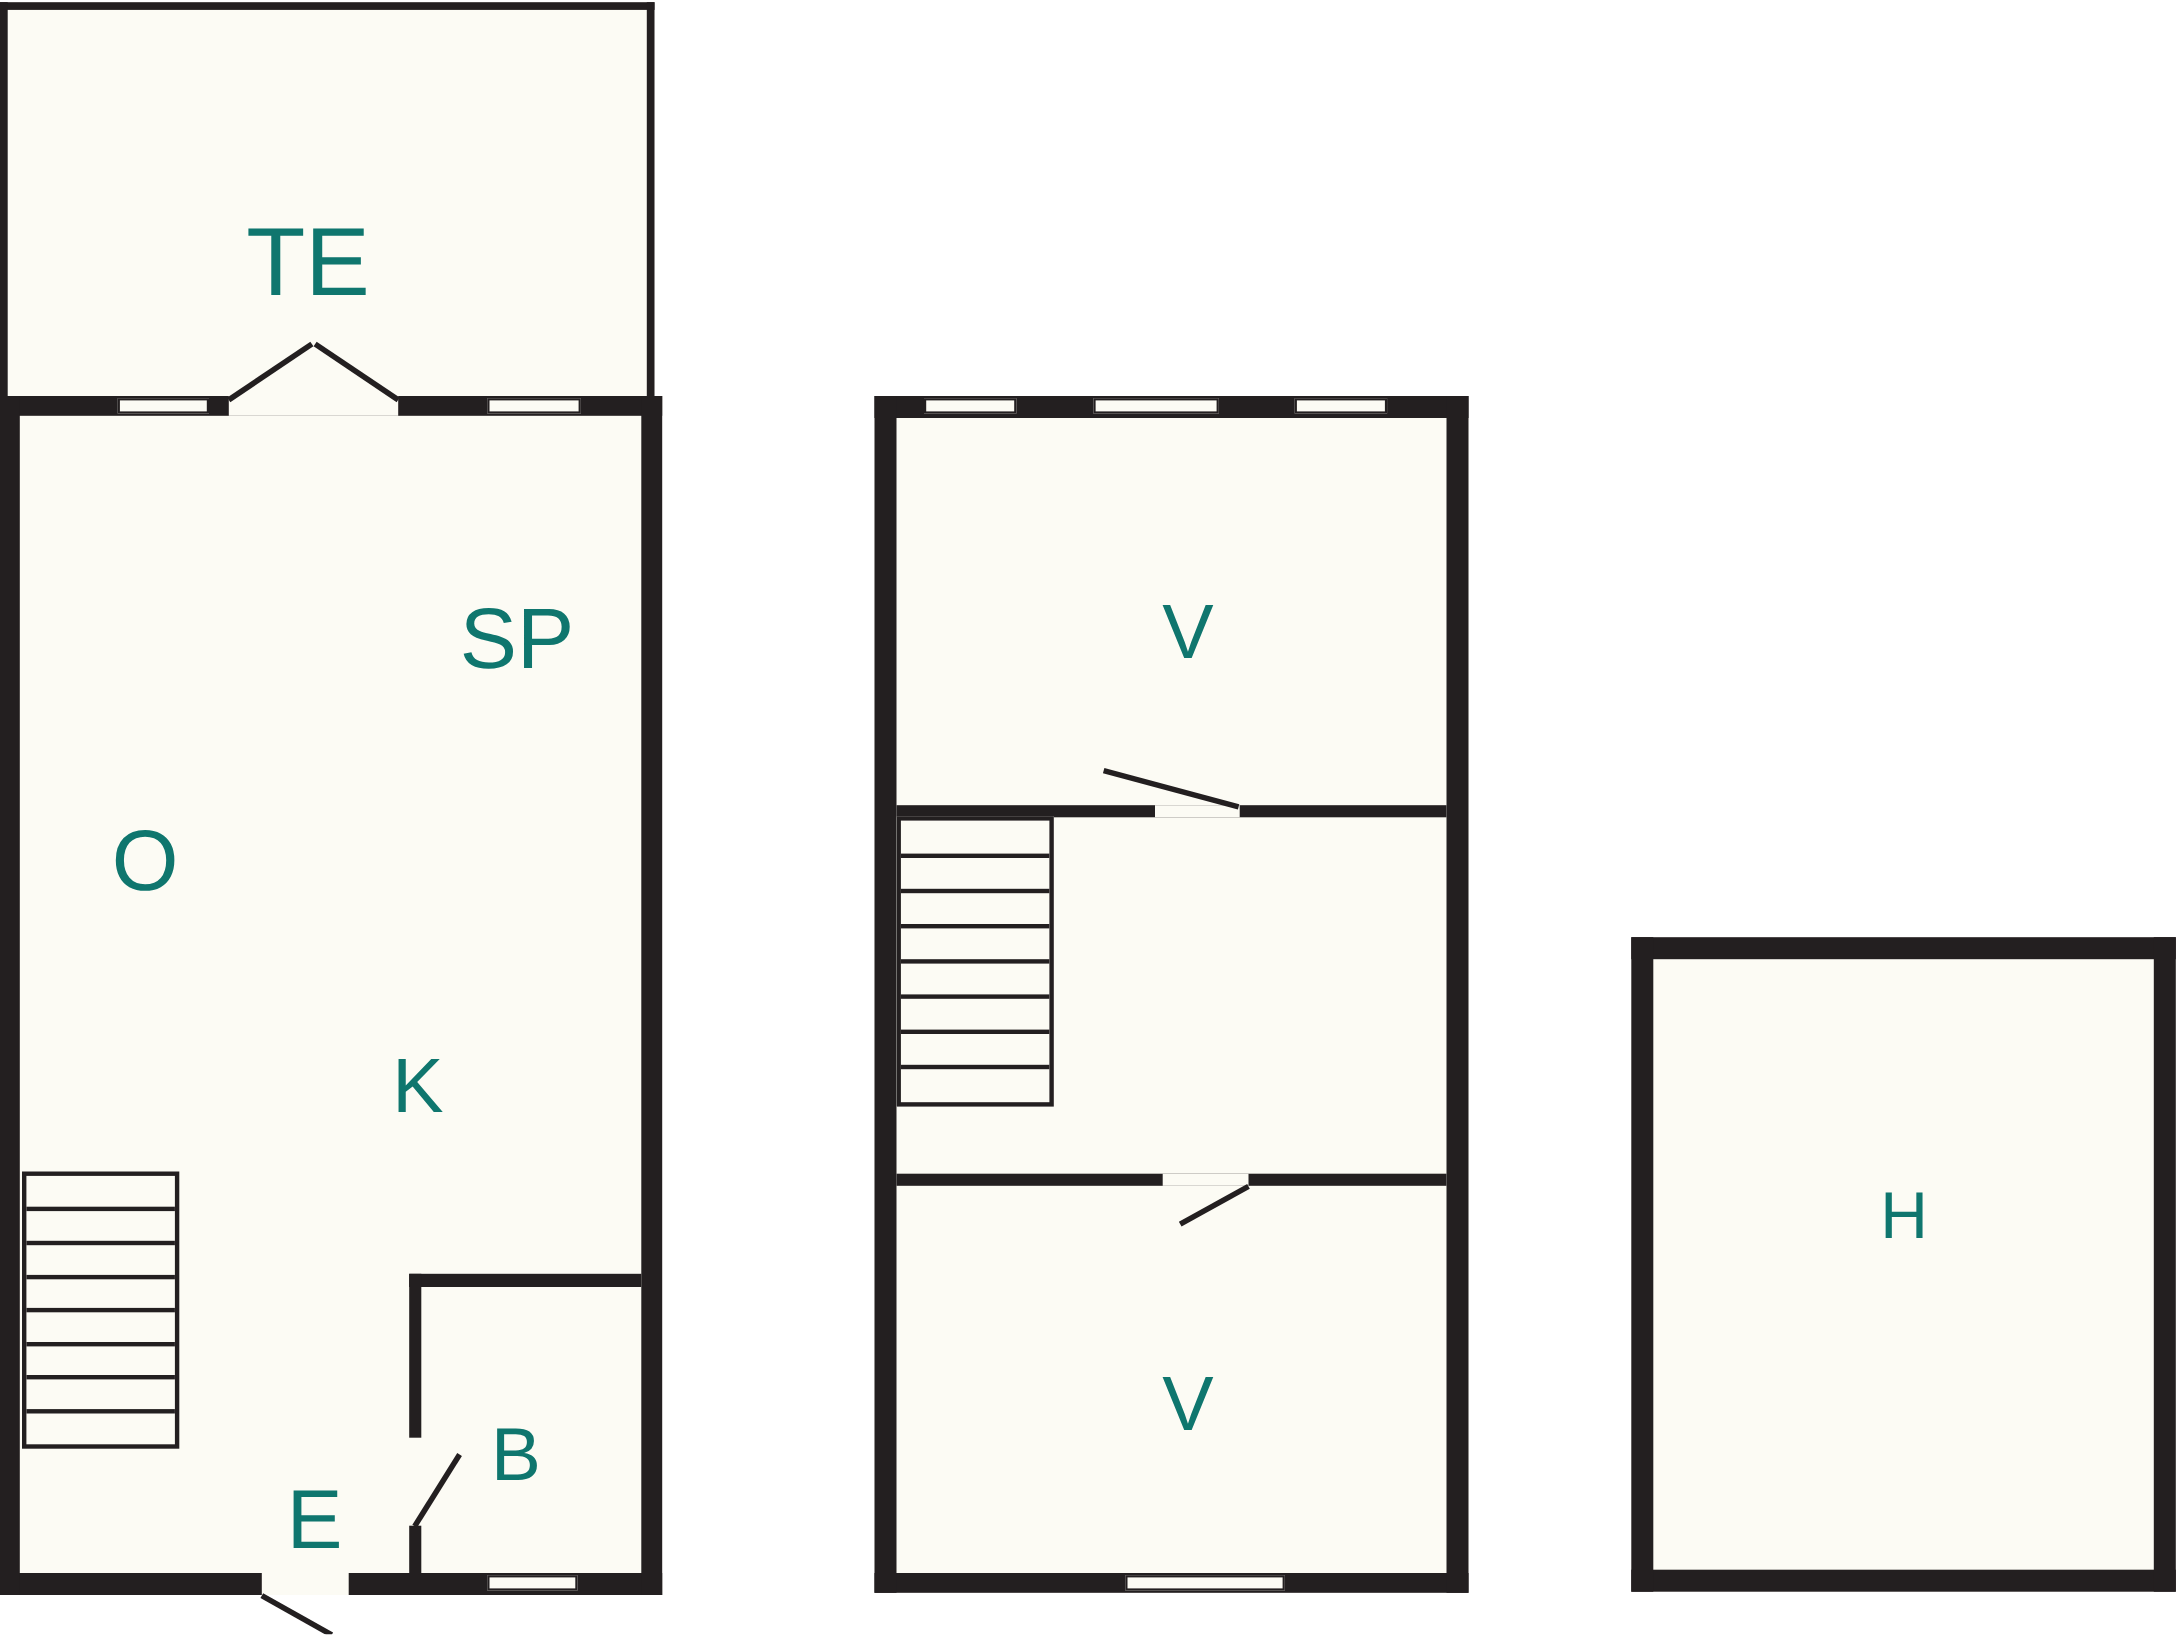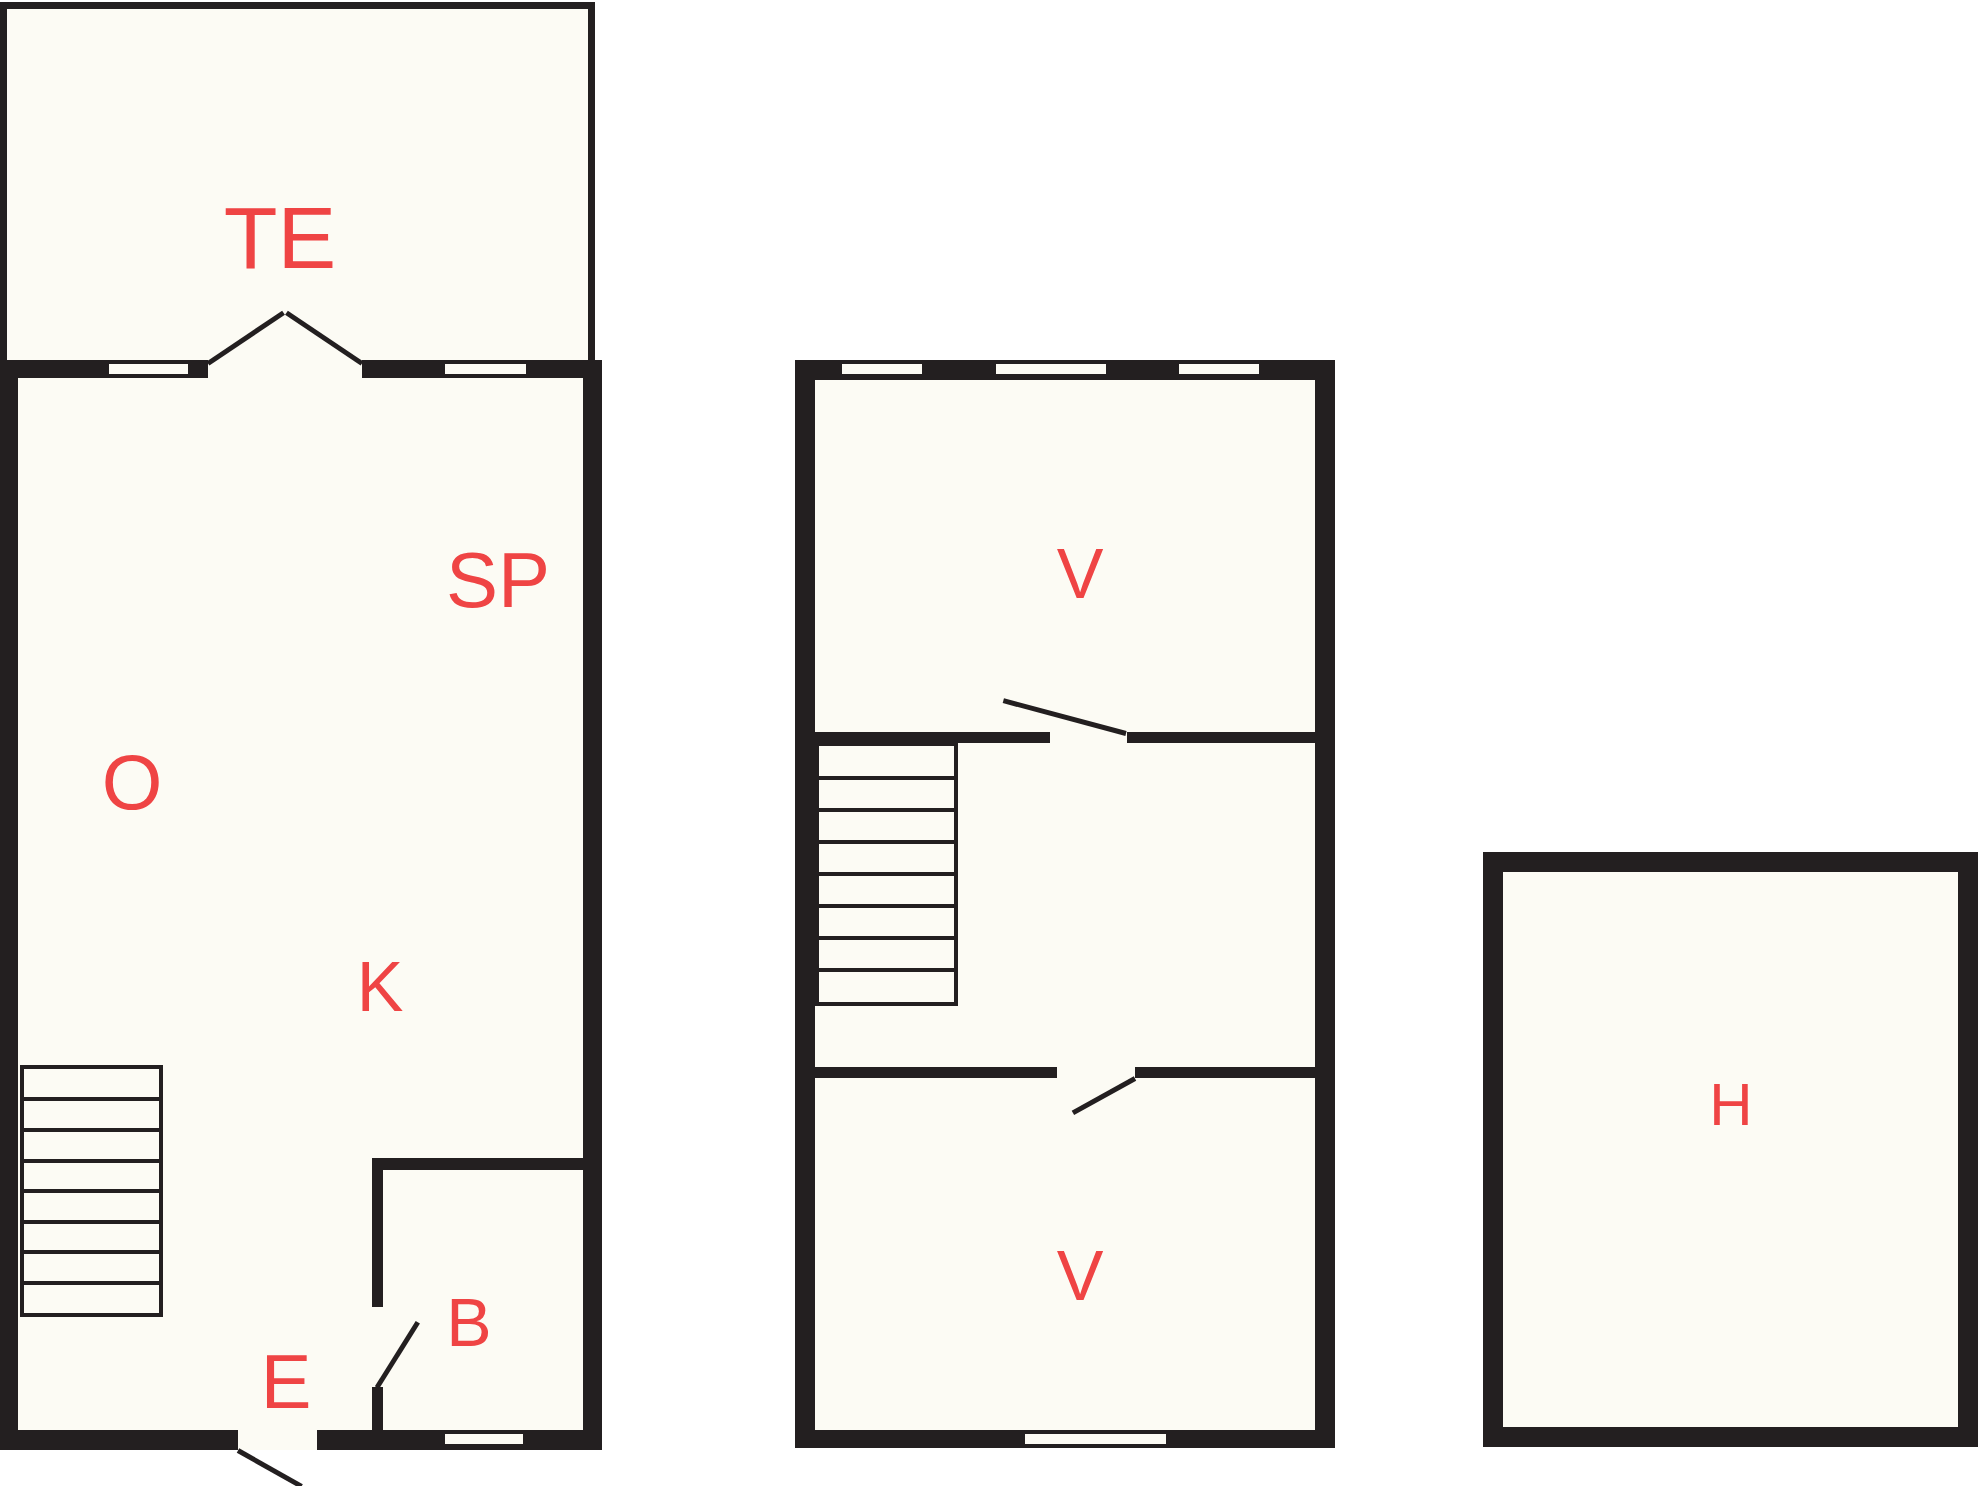--- a/index.html
+++ b/index.html
@@ -6,21 +6,21 @@
   .plan{position:relative;width:1980px;height:1486px;background:#ffffff;overflow:hidden;
         font-family:"Liberation Sans",sans-serif;}
   .floor{position:absolute;background:#fcfbf4;}
   .wall{position:absolute;background:#231f20;}
   .thinwall{position:absolute;background:#231f20;}
   .gap{position:absolute;background:#fcfbf4;z-index:3;}
   .win{position:absolute;background:#fcfbf4;border:2px solid #231f20;box-sizing:border-box;z-index:3;}
   .swing{position:absolute;height:5px;background:#231f20;transform-origin:0 50%;z-index:4;}
   .stairs{position:absolute;border:4px solid #231f20;box-sizing:border-box;background:#fcfbf4;z-index:2;}
   .tread{position:absolute;left:0;right:0;height:4px;background:#231f20;}
-  .label{position:absolute;transform:translate(-50%,-50%);color:#ef4444;line-height:1;z-index:5;
+  .label{position:absolute;transform:translate(-50%,-50%);color:#0f766e;line-height:1;z-index:5;
          white-space:nowrap;}
 </style>
 </head>
 <body>
 
 <div class="plan">
 
   <div>
     <div class="floor" style="left:0px;top:2px;width:595px;height:358px;"></div>
     <div class="thinwall" style="left:0px;top:2px;width:595px;height:7px;"></div>
@@ -59,21 +59,21 @@
       <div class="tread" style="top:212px;"></div>
     </div>
 
     <div class="wall" style="left:372px;top:1158px;width:211px;height:12px;"></div>
     <div class="wall" style="left:372px;top:1158px;width:11px;height:149px;"></div>
     <div class="wall" style="left:372px;top:1387px;width:11px;height:43px;"></div>
 
     <div class="swing" style="left:377px;top:1385px;width:77px;transform:rotate(-58deg);"></div>
 
     <span class="label" style="left:132px;top:782px;font-size:78px;">O</span>
-    <span class="label" style="left:498px;top:580px;font-size:78px;">SP</span>
+    <span class="label" style="left:470px;top:580px;font-size:78px;">SP</span>
     <span class="label" style="left:380px;top:987px;font-size:70px;">K</span>
     <span class="label" style="left:469px;top:1322px;font-size:68px;">B</span>
     <span class="label" style="left:286px;top:1382px;font-size:76px;">E</span>
   </div>
 
   <div>
     <div class="floor" style="left:795px;top:360px;width:540px;height:1088px;"></div>
 
     <div class="wall" style="left:795px;top:360px;width:540px;height:20px;"></div>
     <div class="wall" style="left:795px;top:1430px;width:540px;height:18px;"></div>

